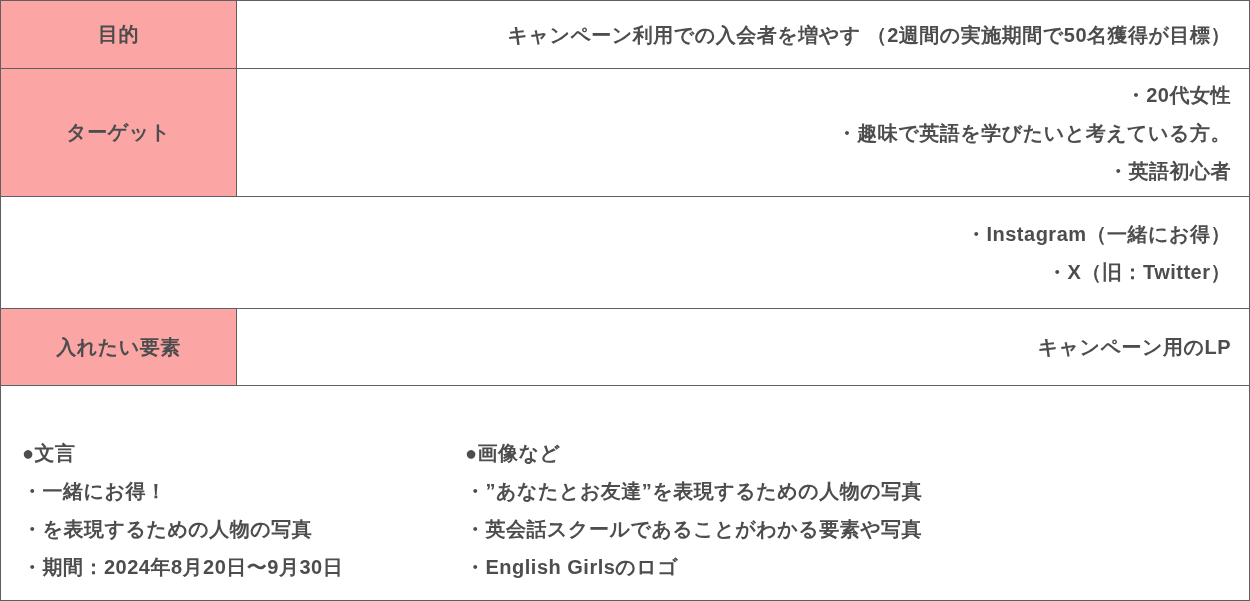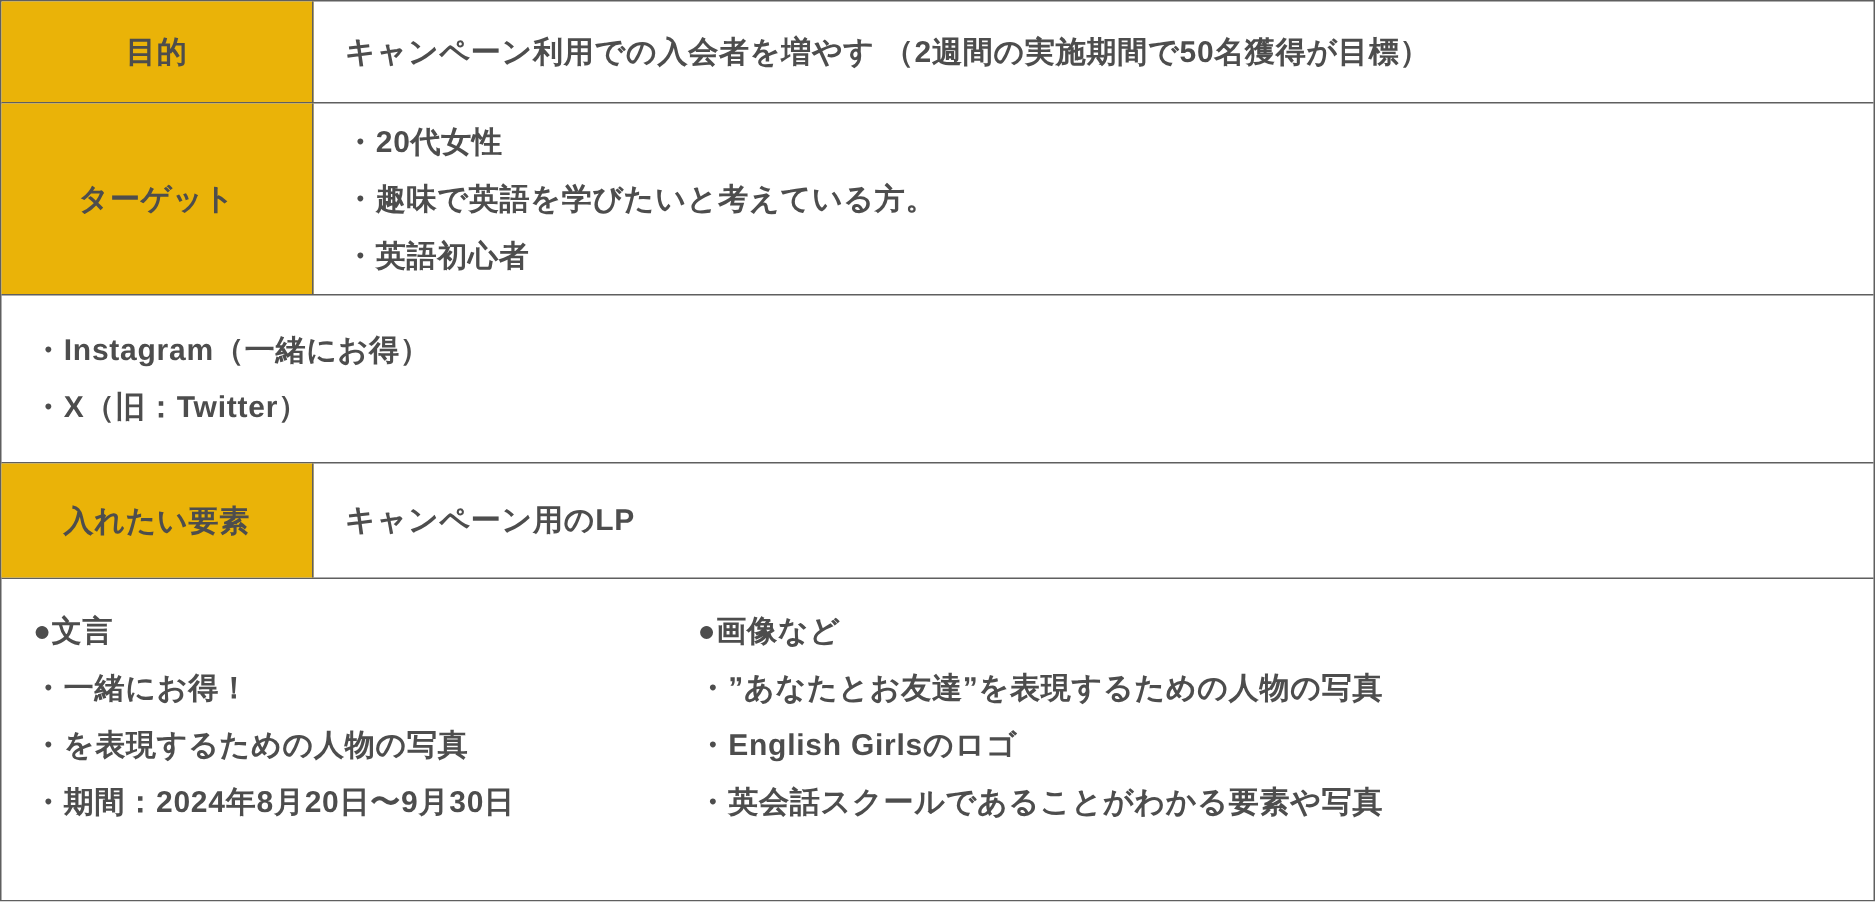--- a/index.html
+++ b/index.html
@@ -26,47 +26,48 @@
     letter-spacing: 0.5px;
   }
   .row {
     display: flex;
     box-sizing: border-box;
     border-bottom: 1px solid #5f5f5f;
     flex: 0 0 auto;
   }
   .row:last-child { border-bottom: none; flex: 1 1 auto; }
   .label-cell {
-    width: 208px;
+    width: 236px;
     box-sizing: border-box;
-    background: #eab308;
+    background: #fca5a5;
     border-right: 1px solid #5f5f5f;
     display: flex;
     align-items: center;
     justify-content: center;
     flex: 0 0 auto;
     text-align: center;
   }
   .content-cell {
     flex: 1 1 auto;
     box-sizing: border-box;
     display: flex;
     flex-direction: column;
     justify-content: center;
     padding: 0 18px 0 21px;
+    align-items: flex-end;
   }
   .line { line-height: 38px; white-space: nowrap; }
   .single { line-height: 26px; }
   .row-elements .content-cell {
     flex-direction: row;
     justify-content: flex-start;
     align-items: flex-start;
     padding-top: 16px;
   }
-  .sub-col { display: flex; flex-direction: column; }
+  .sub-col { display: flex; flex-direction: column; margin-top: 32px; }
   .sub-col-1 { width: 443px; flex: 0 0 auto; }
   .sub-col-2 { flex: 1 1 auto; justify-content: flex-end; }
 </style>
 </head>
 <body>
 
 <div class="table-wrap">
   <div class="spec-table">
 
     <div class="row" style="height:68px">
@@ -109,20 +110,20 @@
       <div class="content-cell">
         <div class="sub-col sub-col-1">
           <div class="line">●文言</div>
           <div class="line">・一緒にお得！</div>
           <div class="line">・を表現するための人物の写真</div>
           <div class="line">・期間：2024年8月20日〜9月30日</div>
         </div>
         <div class="sub-col sub-col-2">
           <div class="line">●画像など</div>
           <div class="line">・”あなたとお友達”を表現するための人物の写真</div>
+          <div class="line">・英会話スクールであることがわかる要素や写真</div>
           <div class="line">・English Girlsのロゴ</div>
-          <div class="line">・英会話スクールであることがわかる要素や写真</div>
         </div>
       </div>
     </div>
 
   </div>
 </div>
 
 </body></html>

